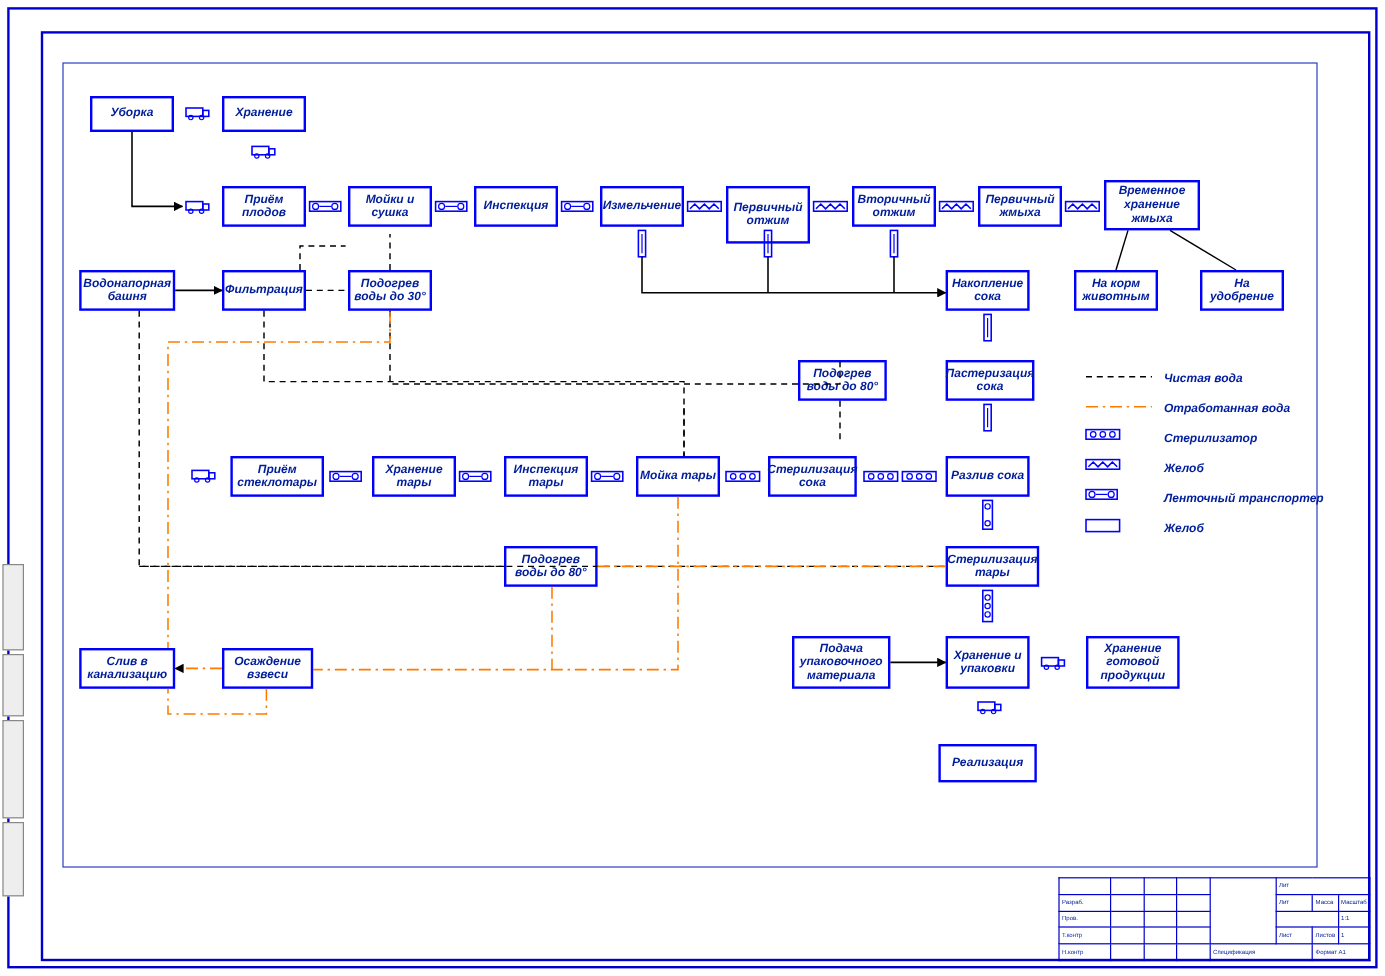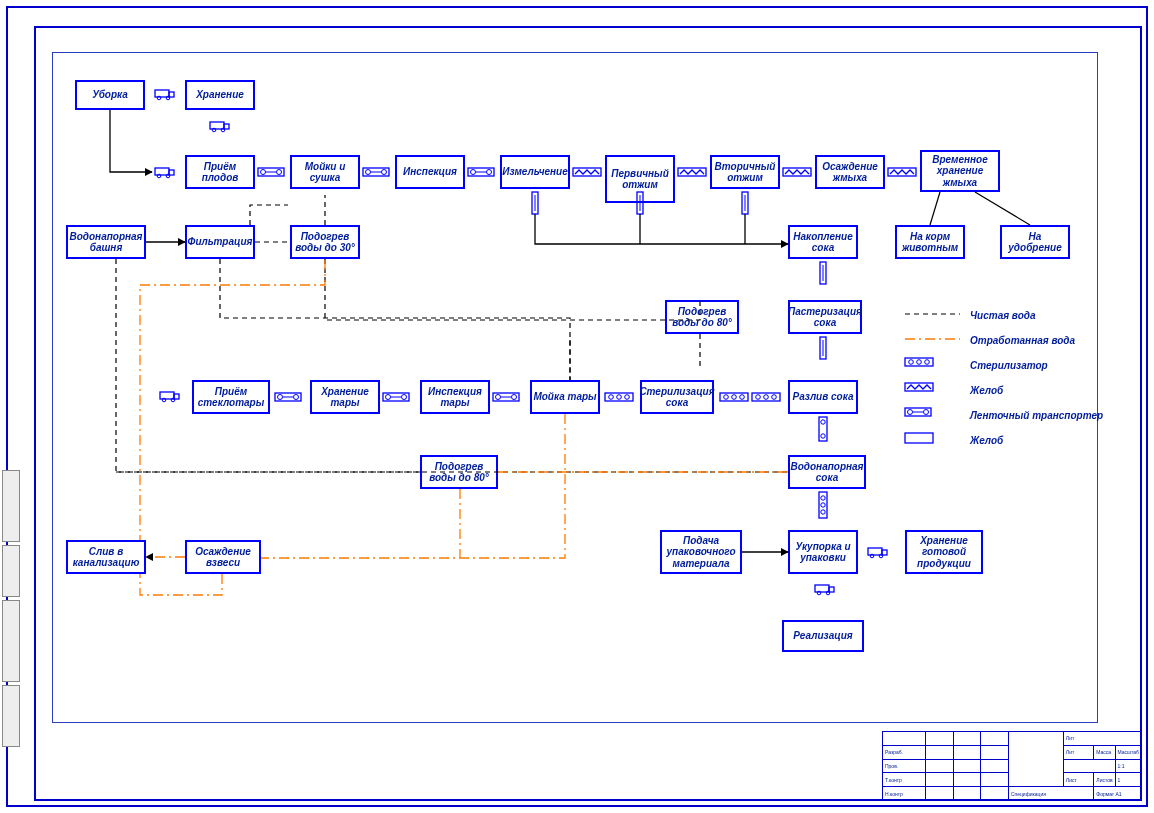--- a/index.html
+++ b/index.html
@@ -37,47 +37,47 @@
 
   <div class="box" style="left:75px;top:80px;width:70px;height:30px">Уборка</div>
   <div class="box" style="left:185px;top:80px;width:70px;height:30px">Хранение</div>
 
   <div class="box" style="left:185px;top:155px;width:70px;height:34px">Приём плодов</div>
   <div class="box" style="left:290px;top:155px;width:70px;height:34px">Мойки и сушка</div>
   <div class="box" style="left:395px;top:155px;width:70px;height:34px">Инспекция</div>
   <div class="box" style="left:500px;top:155px;width:70px;height:34px">Измельчение</div>
   <div class="box" style="left:605px;top:155px;width:70px;height:48px">Первичный отжим</div>
   <div class="box" style="left:710px;top:155px;width:70px;height:34px">Вторичный отжим</div>
-  <div class="box" style="left:815px;top:155px;width:70px;height:34px">Осаждение жмыха</div>
+  <div class="box" style="left:815px;top:155px;width:70px;height:34px">Первичный жмыха</div>
   <div class="box" style="left:920px;top:150px;width:80px;height:42px">Временное хранение жмыха</div>
 
   <div class="box" style="left:66px;top:225px;width:80px;height:34px">Водонапорная башня</div>
   <div class="box" style="left:185px;top:225px;width:70px;height:34px">Фильтрация</div>
   <div class="box" style="left:290px;top:225px;width:70px;height:34px">Подогрев воды до 30°</div>
   <div class="box" style="left:788px;top:225px;width:70px;height:34px">Накопление сока</div>
   <div class="box" style="left:895px;top:225px;width:70px;height:34px">На корм животным</div>
   <div class="box" style="left:1000px;top:225px;width:70px;height:34px">На удобрение</div>
 
   <div class="box" style="left:665px;top:300px;width:74px;height:34px">Подогрев воды до 80°</div>
   <div class="box" style="left:788px;top:300px;width:74px;height:34px">Пастеризация сока</div>
 
   <div class="box" style="left:192px;top:380px;width:78px;height:34px">Приём стеклотары</div>
   <div class="box" style="left:310px;top:380px;width:70px;height:34px">Хранение тары</div>
   <div class="box" style="left:420px;top:380px;width:70px;height:34px">Инспекция тары</div>
   <div class="box" style="left:530px;top:380px;width:70px;height:34px">Мойка тары</div>
   <div class="box" style="left:640px;top:380px;width:74px;height:34px">Стерилизация сока</div>
   <div class="box" style="left:788px;top:380px;width:70px;height:34px">Разлив сока</div>
 
   <div class="box" style="left:420px;top:455px;width:78px;height:34px">Подогрев воды до 80°</div>
-  <div class="box" style="left:788px;top:455px;width:78px;height:34px">Водонапорная сока</div>
+  <div class="box" style="left:788px;top:455px;width:78px;height:34px">Стерилизация тары</div>
 
   <div class="box" style="left:66px;top:540px;width:80px;height:34px">Слив в канализацию</div>
   <div class="box" style="left:185px;top:540px;width:76px;height:34px">Осаждение взвеси</div>
   <div class="box" style="left:660px;top:530px;width:82px;height:44px">Подача упаковочного материала</div>
-  <div class="box" style="left:788px;top:530px;width:70px;height:44px">Укупорка и упаковки</div>
+  <div class="box" style="left:788px;top:530px;width:70px;height:44px">Хранение и упаковки</div>
   <div class="box" style="left:905px;top:530px;width:78px;height:44px">Хранение готовой продукции</div>
 
   <div class="box" style="left:782px;top:620px;width:82px;height:32px">Реализация</div>
 
   <span class="legend-label" style="left:970px;top:310px">Чистая вода</span>
   <span class="legend-label" style="left:970px;top:335px">Отработанная вода</span>
   <span class="legend-label" style="left:970px;top:360px">Стерилизатор</span>
   <span class="legend-label" style="left:970px;top:385px">Желоб</span>
   <span class="legend-label" style="left:970px;top:410px">Ленточный транспортер</span>
   <span class="legend-label" style="left:970px;top:435px">Желоб</span>

